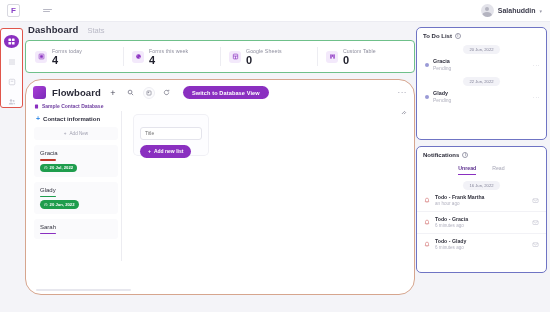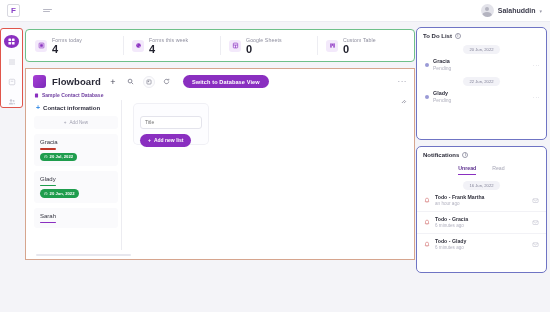--- a/index.html
+++ b/index.html
@@ -91,22 +91,22 @@
     display: flex; align-items: center; justify-content: center; flex: none;
     color: #8a2fc0;
   }
   .stat-text { display: flex; flex-direction: column; gap: 1px; }
   .stat-label { font-size: 5.2px; color: #8e8e9e; letter-spacing: .1px; }
   .stat-value { font-size: 11px; font-weight: bold; color: #22222e; line-height: 1; }
 
   
   .board {
     margin-top: 6px; background: #ffffff;
-    border: 1px solid #d6a58e; border-radius: 0;
-    height: 192px; position: relative; overflow: hidden;
+    border: 1px solid #d6a58e; border-radius: 16px;
+    height: 216px; position: relative; overflow: hidden;
   }
   .board-toolbar { display: flex; align-items: center; gap: 6px; padding: 6px 7px 0 7px; }
   .board-logo {
     width: 13px; height: 13px; border-radius: 3px;
     background: linear-gradient(135deg, #a93fd6, #7b2bb8);
   }
   .board-title { font-size: 9.5px; font-weight: bold; color: #2a2a38; letter-spacing: .1px; }
   .tool-btn {
     width: 12px; height: 12px; border-radius: 50%; background: #fbfbfd;
     border: 1px solid #ededf2; display: flex; align-items: center;
@@ -274,20 +274,24 @@
       <circle cx="6" cy="5" r="2.4"></circle>
         <circle cx="11.3" cy="5.8" r="1.8"></circle>
       <path d="M1.6 13c0-2.5 2-4 4.4-4s4.4 1.5 4.4 4z"></path>
         <path d="M11 9.3c2 0 3.4 1.3 3.4 3.2h-3.1z"></path>
     </svg>
   </div>
 </div>
 
 <div class="main">
 
+  <div class="page-tabs">
+    <span class="tab-dash">Dashboard</span>
+    <span class="tab-stats">Stats</span>
+  </div>
 
   <div class="stats-row">
     <div class="stat">
       <span class="stat-icon">
         <svg width="7" height="7" viewBox="0 0 16 16" fill="none" stroke="currentColor" stroke-width="1.5">
           <rect x="2.5" y="2.5" width="11" height="11" rx="1.5"></rect>
             <rect x="5.5" y="5.5" width="5" height="5" rx="1" fill="currentColor"></rect>
         </svg>
       </span>
       <span class="stat-text">

